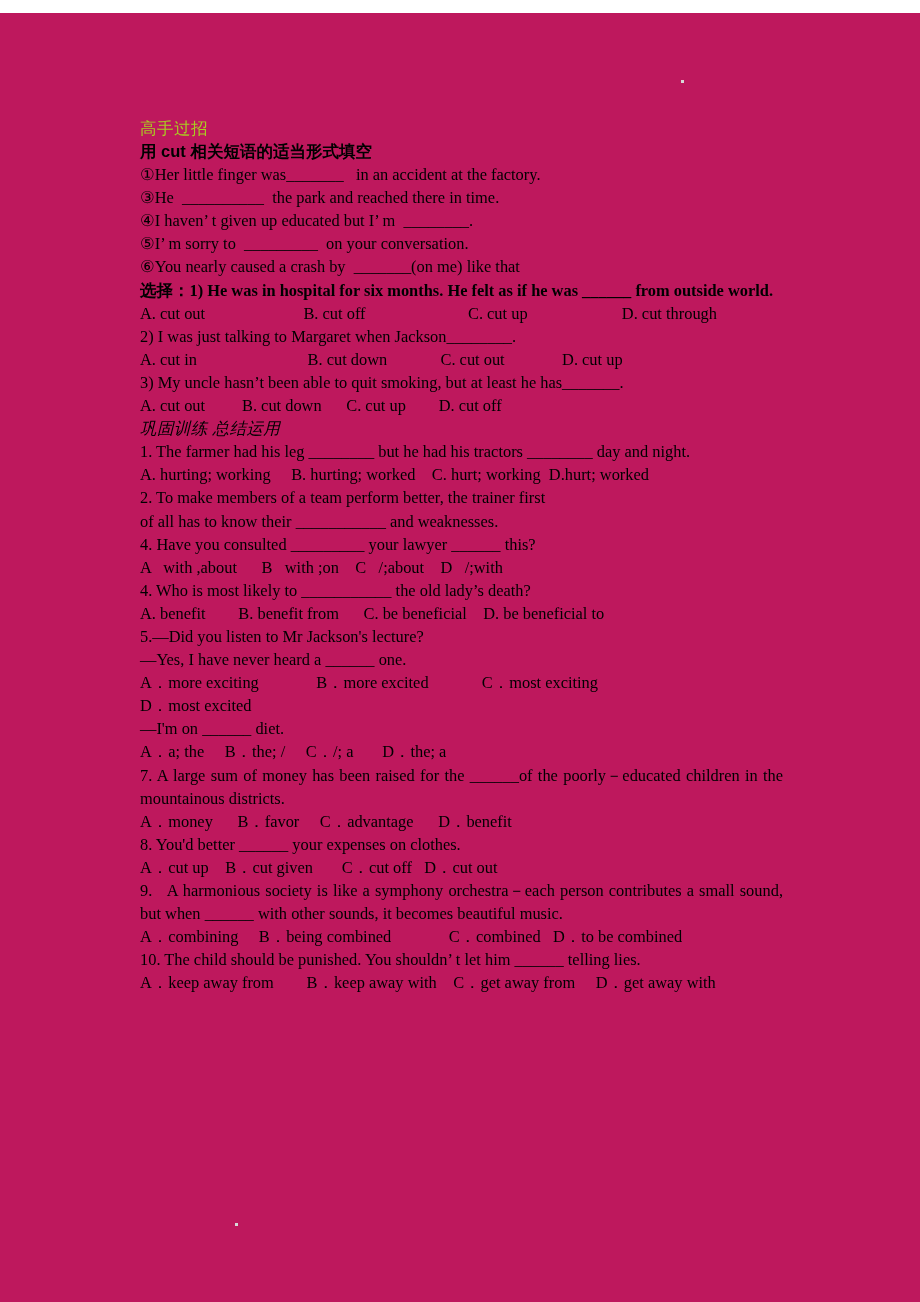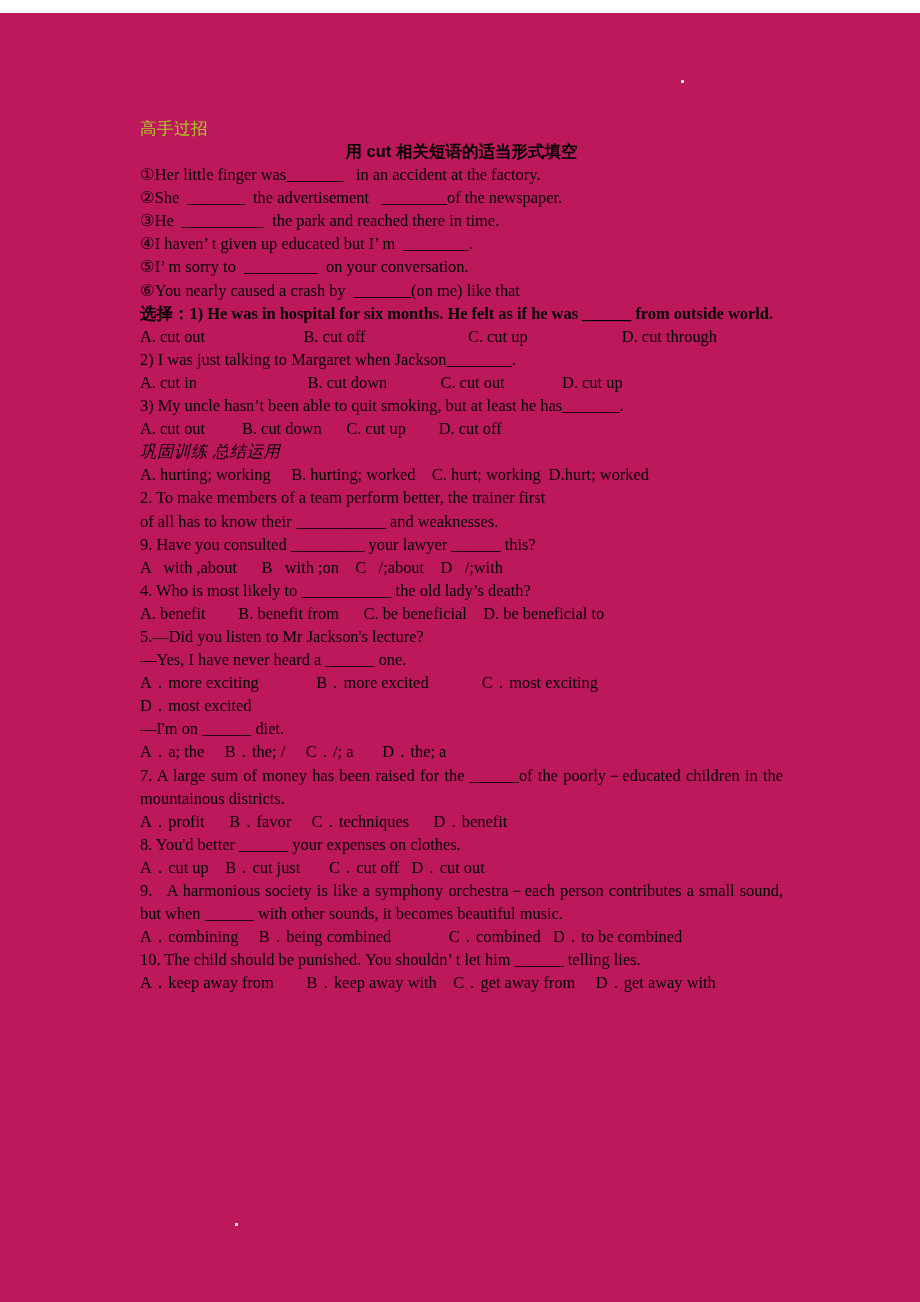--- a/index.html
+++ b/index.html
@@ -62,21 +62,20 @@
     font-size: 16.5px;
     line-height: 23.1px;
     letter-spacing: 0.4px;
     font-style: italic;
   }
   .mixed {
     
     font-size: 16.4px;
     line-height: 23.1px;
     font-weight: bold;
-    text-align: center;
   }
   .mixed .cjk {
     font-family: "Liberation Sans", "DejaVu Sans", sans-serif;
     font-weight: bold;
     font-size: 16.5px;
   }
   .justify-full {
     text-align: justify;
     text-align-last: left;
   }
@@ -89,61 +88,61 @@
   <div class="speck speck-top"></div>
   <div class="speck speck-bottom"></div>
 
   <div class="content">
 
     <div class="title-cn">高手过招</div>
 
     <div class="mixed"><span class="cjk">用 cut 相关短语的适当形式填空</span></div>
 
     <div class="line">①Her little finger was_______   in an accident at the factory.</div>
-    <div class="line">②She  _______  the advertisement   ________of the newspaper.</div>
     <div class="line">③He  __________  the park and reached there in time.</div>
     <div class="line">④I haven’ t given up educated but I’ m  ________.</div>
     <div class="line">⑤I’ m sorry to  _________  on your conversation.</div>
     <div class="line">⑥You nearly caused a crash by  _______(on me) like that</div>
 
     <div class="mixed justify-full" style="text-align:justify;"><span class="cjk">选择：</span><span>1) He was in hospital for six months. He felt as if he was ______ from outside world.</span></div>
     <div class="line justify-full">A. cut out                        B. cut off                         C. cut up                       D. cut through</div>
 
     <div class="line">2) I was just talking to Margaret when Jackson________.</div>
     <div class="line">A. cut in                           B. cut down             C. cut out              D. cut up</div>
 
     <div class="line">3) My uncle hasn’t been able to quit smoking, but at least he has_______.</div>
     <div class="line">A. cut out         B. cut down      C. cut up        D. cut off</div>
 
     <div class="cjk-reg">巩固训练  总结运用</div>
 
+    <div class="line justify-full">1. The farmer had his leg ________ but he had his tractors ________ day and night.</div>
     <div class="line">A. hurting; working     B. hurting; worked    C. hurt; working  D.hurt; worked</div>
 
     <div class="line">2. To make members of a team perform better, the trainer first</div>
     <div class="line">of all has to know their ___________ and weaknesses.</div>
 
-    <div class="line">9. Have you consulted _________ your lawyer ______ this?</div>
+    <div class="line">4. Have you consulted _________ your lawyer ______ this?</div>
     <div class="line">A   with ,about      B   with ;on    C   /;about    D   /;with</div>
 
     <div class="line">4. Who is most likely to ___________ the old lady’s death?</div>
     <div class="line">A. benefit        B. benefit from      C. be beneficial    D. be beneficial to</div>
 
     <div class="line">5.—Did you listen to Mr Jackson's lecture?</div>
     <div class="line">—Yes, I have never heard a ______ one.</div>
     <div class="line justify-full">A．more exciting              B．more excited             C．most exciting</div>
     <div class="line">D．most excited</div>
 
     <div class="line">—I'm on ______ diet.</div>
     <div class="line">A．a; the     B．the; /     C．/; a       D．the; a</div>
 
     <div class="line justify-full">7. A large sum of money has been raised for the ______of the poorly－educated children in the mountainous districts.</div>
-    <div class="line">A．profit      B．favor     C．techniques      D．benefit</div>
+    <div class="line">A．money      B．favor     C．advantage      D．benefit</div>
 
     <div class="line">8. You'd better ______ your expenses on clothes.</div>
-    <div class="line">A．cut up    B．cut just       C．cut off   D．cut out</div>
+    <div class="line">A．cut up    B．cut given       C．cut off   D．cut out</div>
 
     <div class="line justify-full">9.   A harmonious society is like a symphony orchestra－each person contributes a small sound, but when ______ with other sounds, it becomes beautiful music.</div>
     <div class="line justify-full">A．combining     B．being combined              C．combined   D．to be combined</div>
 
     <div class="line">10. The child should be punished. You shouldn’ t let him ______ telling lies.</div>
     <div class="line justify-full">A．keep away from        B．keep away with    C．get away from     D．get away with</div>
 
   </div>
 </div>
 

